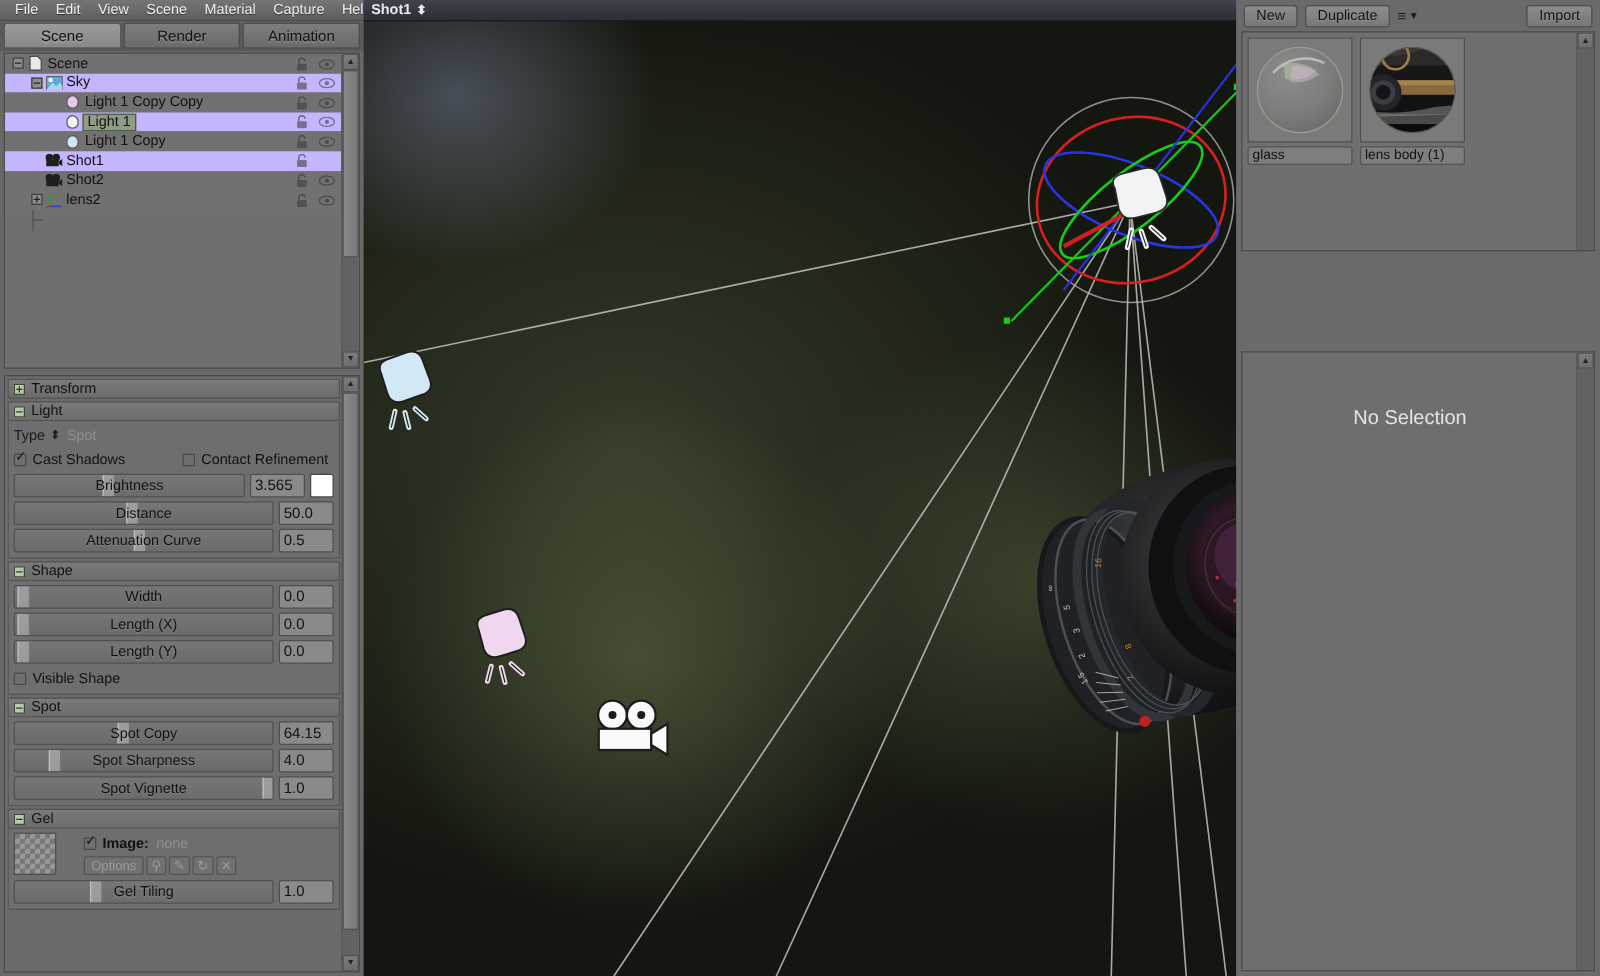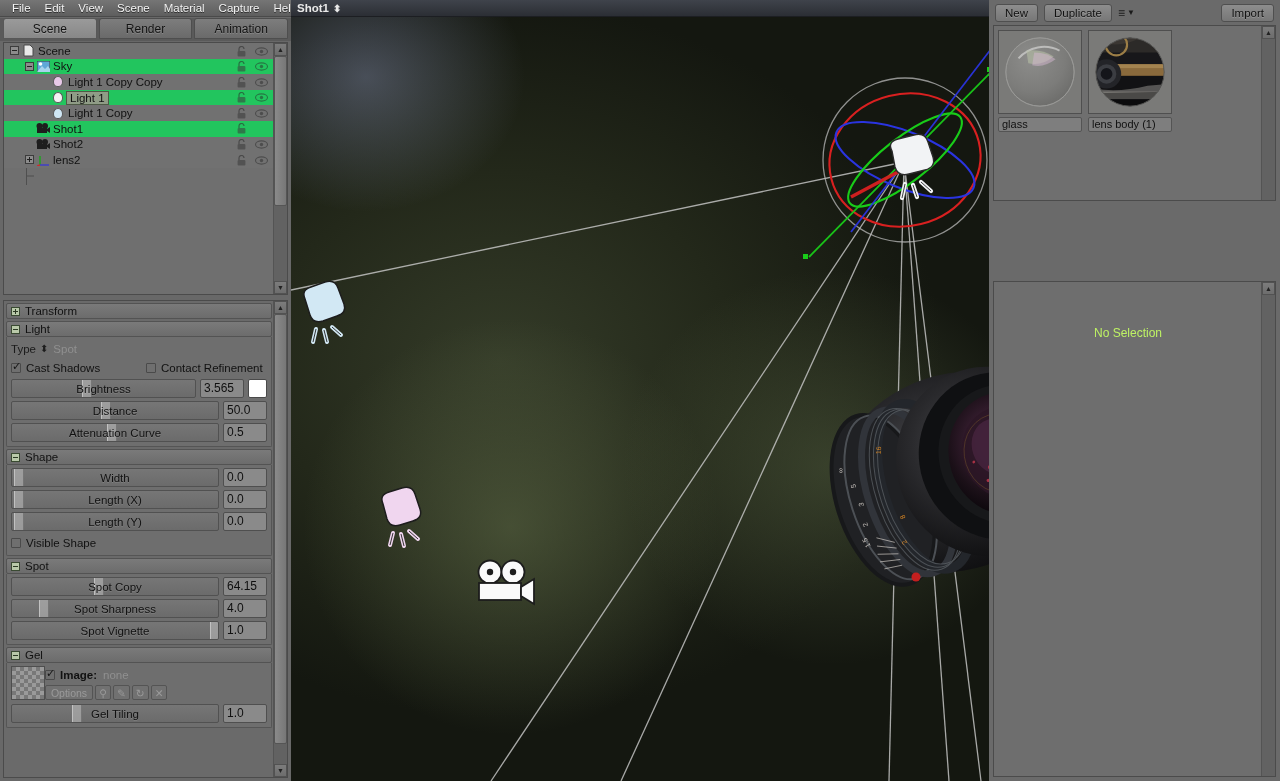--- a/index.html
+++ b/index.html
@@ -49,21 +49,21 @@
   #scene-tree-wrap {
     position: absolute; top: 42px; left: 3px; width: 285px; height: 253px;
     background: #6f6f6f; border: 1px solid #4b4b4b;
   }
   #scene-tree { position: absolute; inset: 0 14px 0 0; overflow: hidden; }
   .tree-row {
     position: relative; height: 15.6px; display: flex; align-items: center;
     padding-left: 4px; font-size: 11.5px; color: #111;
   }
   .tree-row.odd  { background: #717171; }
-  .tree-row.even { background: #22c55e; }
+  .tree-row.even { background: #c4b5fd; }
   .tw { width: 12px; flex: 0 0 12px; display:flex; align-items:center; justify-content:center; }
   .expander {
     width: 9px; height: 9px; border: 1px solid #3c3c3c; background: #8c8c8c;
     position: relative; display: inline-block;
   }
   .expander::before {
     content:''; position:absolute; left:1px; right:1px; top:3px; height:1px; background:#222;
   }
   .expander.plus::after {
     content:''; position:absolute; top:1px; bottom:1px; left:3px; width:1px; background:#222;
@@ -223,21 +223,21 @@
     background: #7e7e7e; border: 1px solid #545454; border-radius: 2px;
     font-size: 11px; color: #111; white-space: nowrap; overflow: hidden;
   }
   #nosel-wrap {
     position: absolute; top: 281px; left: 4px; width: 283px; height: 496px;
     background: #6e6e6e; border: 1px solid #4b4b4b;
   }
   #nosel {
     position: absolute; inset: 2px 15px 2px 2px; display: flex;
     align-items: flex-start; justify-content: center; padding-top: 42px;
-    font-size: 12px; color: #bef264;
+    font-size: 16px; color: #e5e5e5;
   }
 </style>
 </head>
 <body>
 
 <div id="app">
 
   <div id="left-panel">
 
     <div id="menubar">
@@ -574,21 +574,21 @@
             </div>
           </div>
         </div>
 
         <div class="group">
           <div class="ghead">
             <span class="minus"></span>
             <span>Gel</span>
           </div>
           <div class="gbox">
-            <div style="display:flex;gap:0;margin-bottom:4px;">
+            <div style="display:flex;gap:22px;margin-bottom:4px;">
               <div class="gel-thumb"></div>
               <div style="flex:1;">
                 <div class="chkrow">
                   <span class="chk on"></span>
                   <span style="font-weight:bold">Image:</span>
                   <span class="dim" style="margin-left:6px">none</span>
                 </div>
                 <div style="display:flex;gap:2px;margin-top:2px;">
                   <div class="minibtn" style="min-width:48px">Options</div>
                   <div class="minibtn">⚲</div>

